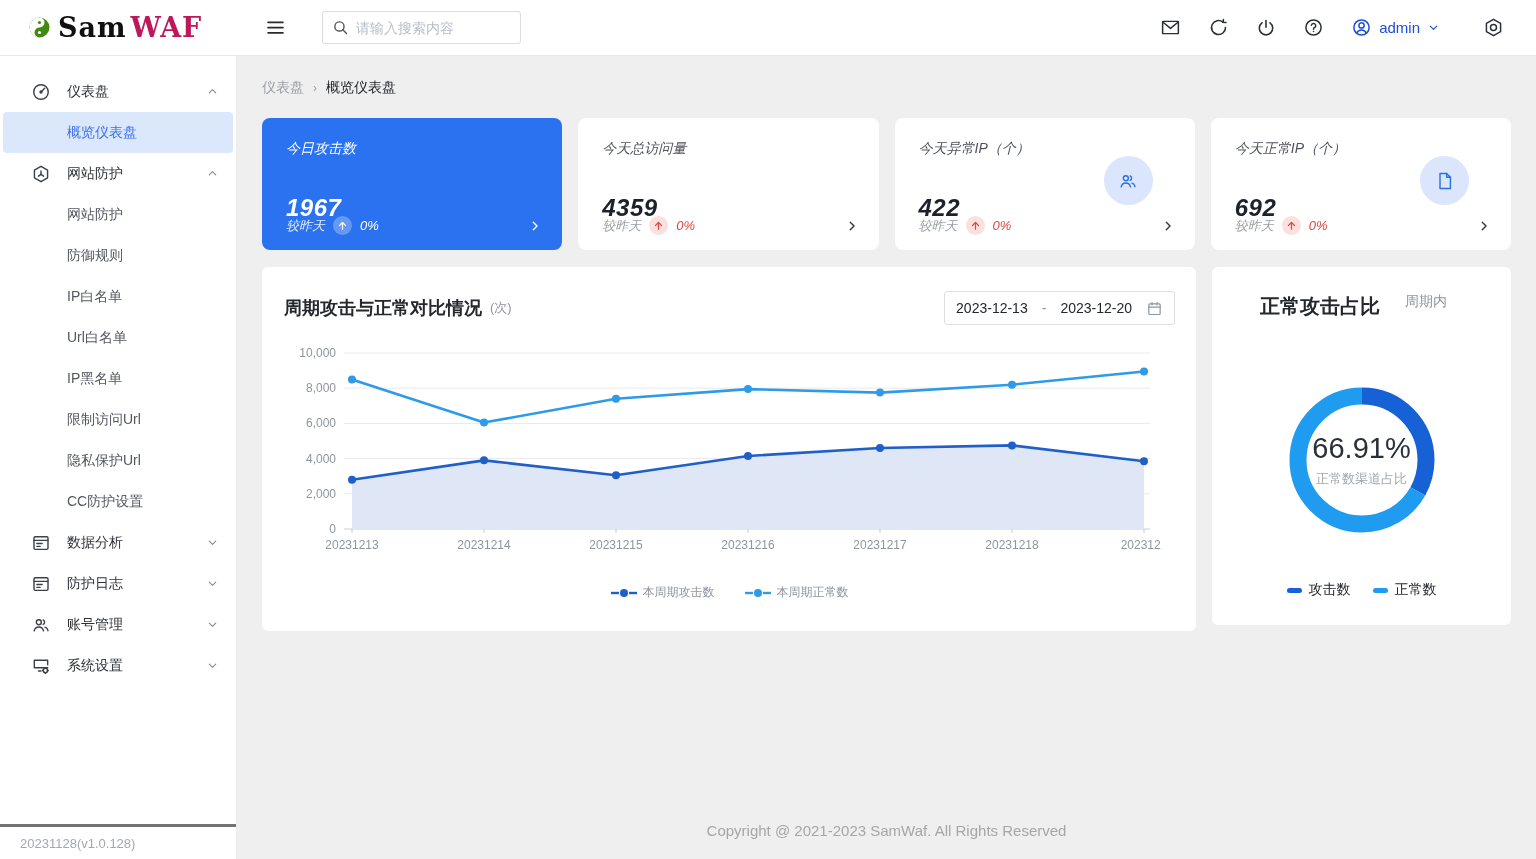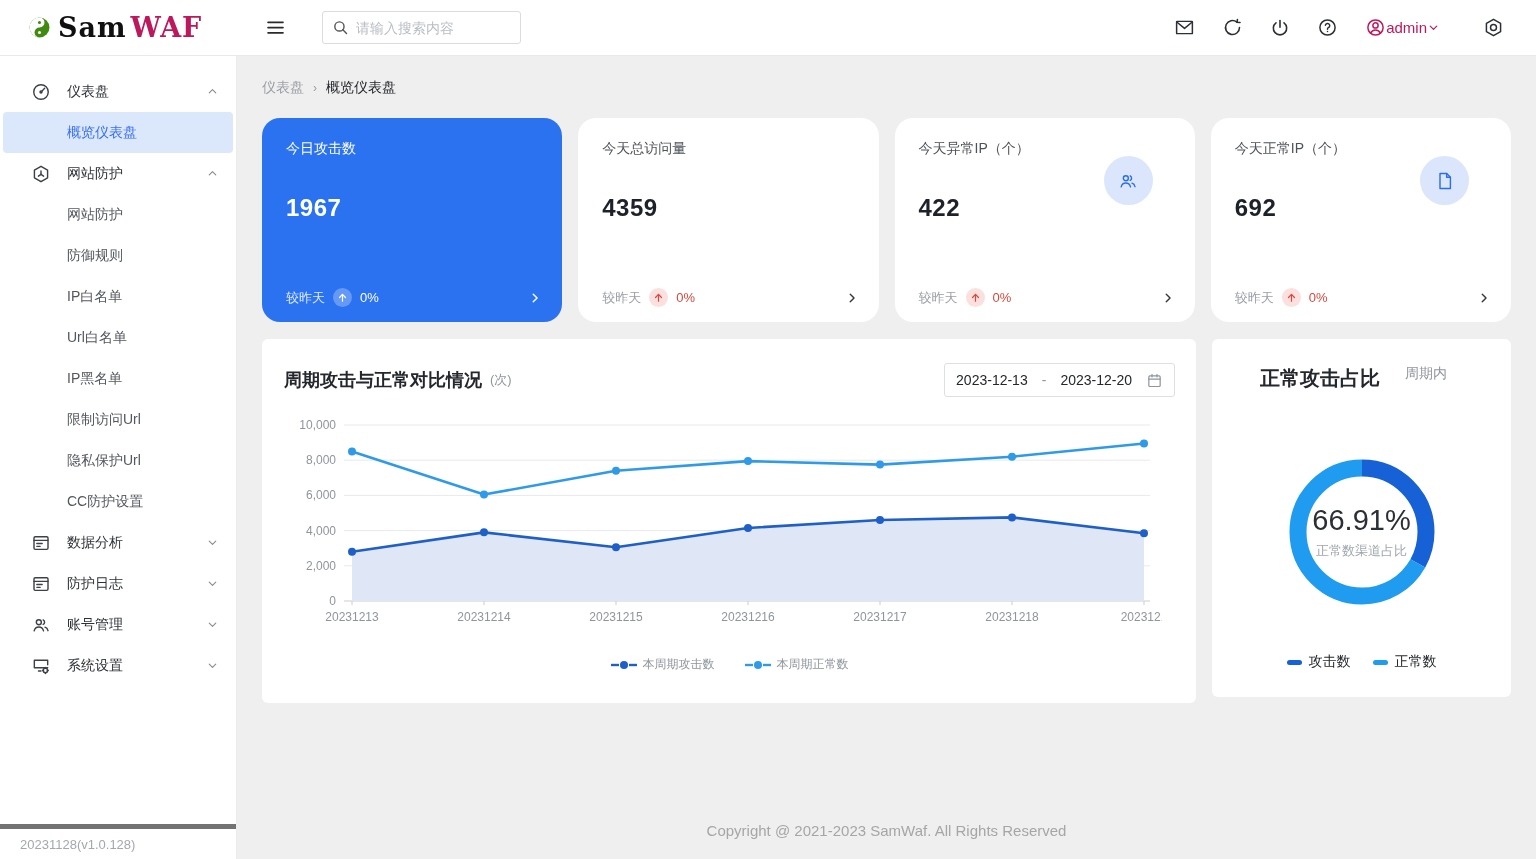--- a/index.html
+++ b/index.html
@@ -11,48 +11,48 @@
   .logo { width:237px; display:flex; align-items:center; padding-left:28px; gap:7px; }
   .logo-text { font-family:"DejaVu Serif","Liberation Serif",serif; font-weight:700; font-size:27px; letter-spacing:1px; }
   .logo-sam { color:#101010; }
   .logo-waf { color:#be185d; margin-left:4px; }
   .hamburger { background:none; border:none; cursor:pointer; color:#2b2b2b; margin-left:28px; display:flex; }
   .search-box { display:flex; align-items:center; margin-left:36px; width:199px; height:33px; border:1px solid #dcdcdc; border-radius:3px; padding:0 9px; gap:7px; color:#555; background:#fff; }
   .search-box input { border:none; outline:none; width:140px; font-size:14px; color:#333; background:transparent; }
   .search-box input::placeholder { color:#b9bec6; }
   .header-right { margin-left:auto; display:flex; align-items:center; gap:27px; padding-right:32px; color:#2b2f36; }
   .hicon { background:none; border:none; cursor:pointer; color:#2b2f36; display:flex; align-items:center; }
-  .user-chip { display:flex; align-items:center; cursor:pointer; font-size:15px; color:#be185d; }
+  .user-chip { display:flex; align-items:center; gap:7px; cursor:pointer; font-size:15px; color:#1d4ed8; }
   .gear-btn { margin-left:16px; }
 
   
   .shell { display:flex; height:803px; }
   .sidebar { width:237px; background:#fff; display:flex; flex-direction:column; border-right:1px solid #ececec; }
   .nav { padding-top:15px; flex:1; overflow:hidden; }
   .nav-item { height:41px; display:flex; align-items:center; padding:0 14px 0 28px; font-size:14px; color:#2e3238; cursor:pointer; margin:0 3px; border-radius:4px; }
   .nav-item .nicon { width:20px; height:20px; margin-right:16px; color:#3c4047; flex:none; }
   .nav-item .nlabel { flex:1; }
   .nav-item .chev { color:#868c94; display:flex; }
   .nav-sub { padding-left:64px; }
   .nav-sub .nlabel { color:#53575e; }
   .nav-item.active { background:#dbe7fb; }
   .nav-item.active .nlabel { color:#3a70f0; }
-  .version { height:35px; border-top:5px solid #737373; display:flex; align-items:center; padding-left:20px; font-size:13px; color:#a4a8ae; }
+  .version { height:35px; border-top:3px solid #737373; display:flex; align-items:center; padding-left:20px; font-size:13px; color:#a4a8ae; }
 
   .main { flex:1; display:flex; flex-direction:column; padding:23px 25px 0 25px; overflow:hidden; }
 
   
   .breadcrumb { display:flex; align-items:center; gap:9px; font-size:14px; margin-bottom:21px; }
   .bc-root { color:#9b9fa6; cursor:pointer; }
   .bc-sep { color:#9b9fa6; font-size:12px; }
   .bc-cur { color:#24272c; }
 
   
   .cards { display:grid; grid-template-columns:repeat(4,1fr); gap:16px; margin-bottom:17px; }
-  .card { background:#fff; border-radius:18px; height:204px; padding:22px 24px 0 24px; position:relative; cursor:pointer; }
+  .card { background:#fff; border-radius:8px; height:132px; padding:22px 24px 0 24px; position:relative; cursor:pointer;font-style:italic; }
   .card-title { font-size:14px; color:#4e5259; }
   .card-value { font-size:24px; font-weight:600; color:#1d2129; margin-top:36px; letter-spacing:.5px; }
   .card-foot { position:absolute; left:24px; right:20px; bottom:15px; display:flex; align-items:center; font-size:13px; color:#9b9fa6; }
   .badge { width:19px; height:19px; border-radius:50%; background:#fbe0dd; color:#d5493f; display:flex; align-items:center; justify-content:center; margin:0 8px; }
   .pct { color:#d5493f; }
   .card-chev { margin-left:auto; color:#33373d; display:flex; }
   .card.primary { background:#2a72f0; }
   .card.primary .card-title { color:#fff; }
   .card.primary .card-value { color:#fff; }
   .card.primary .card-foot { color:rgba(255,255,255,.85); }

